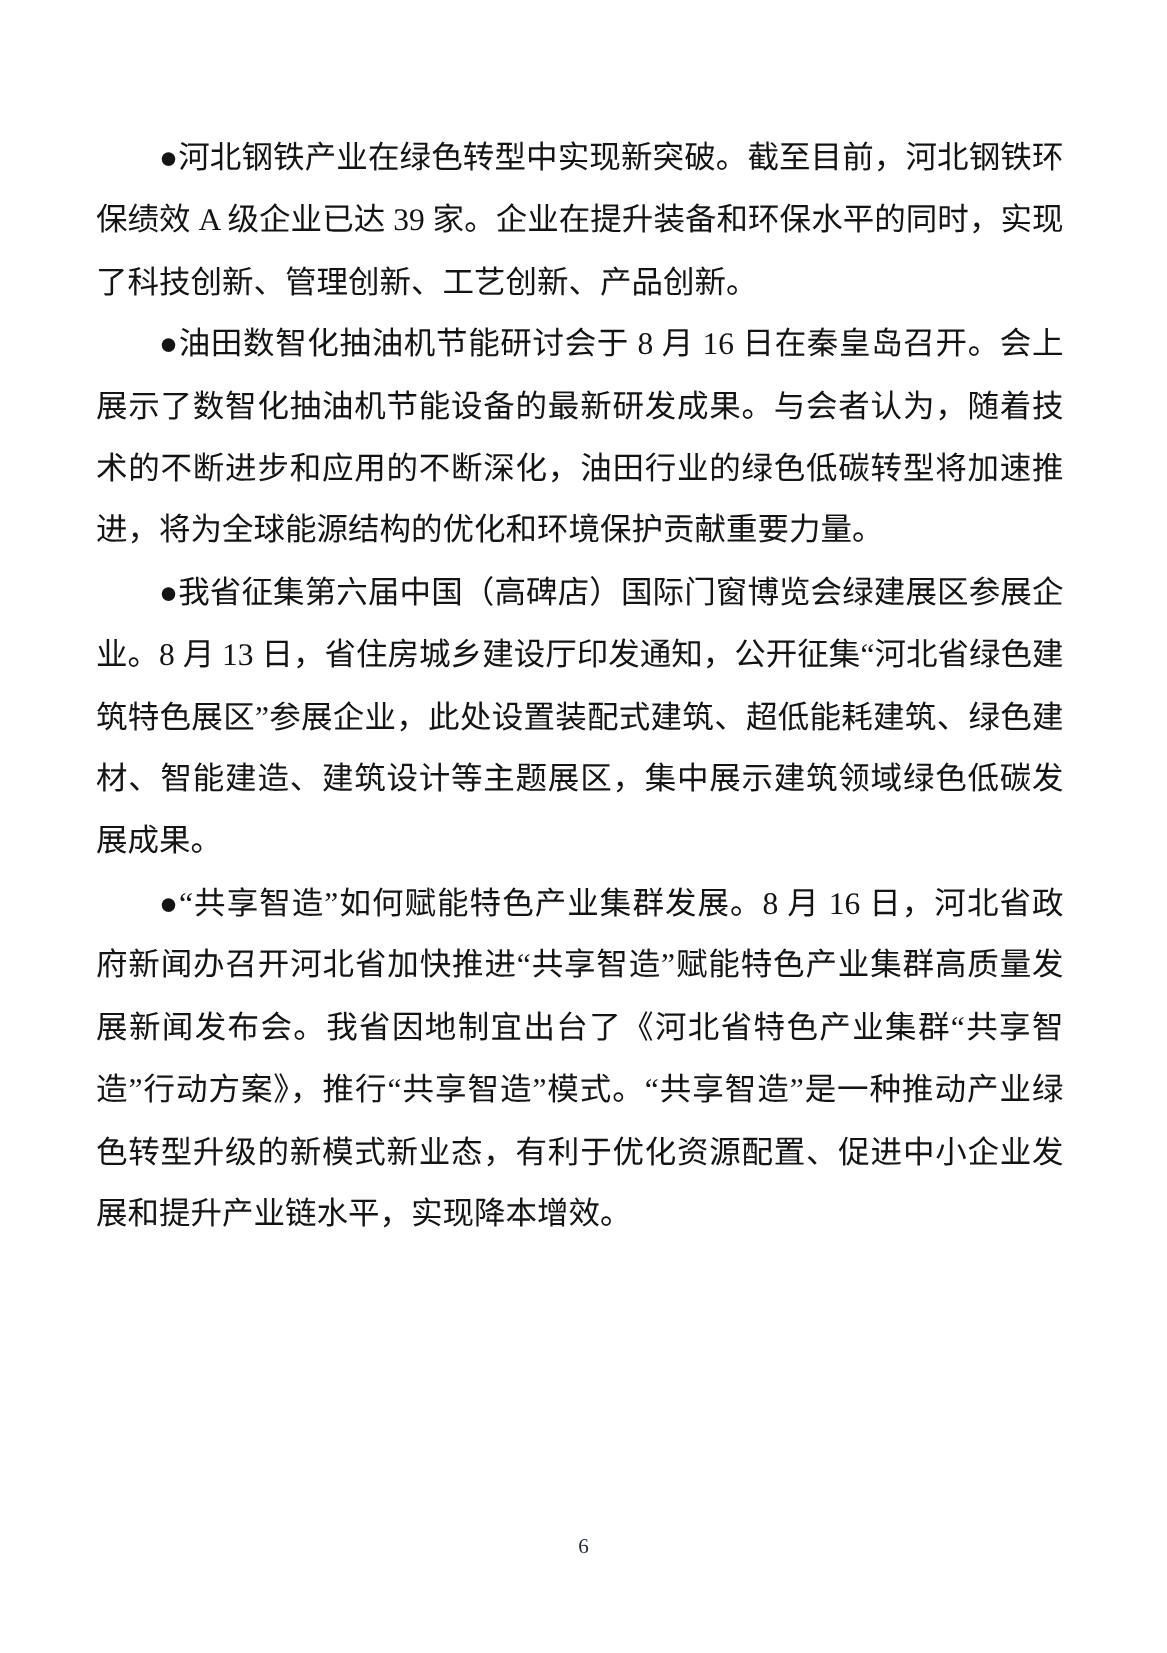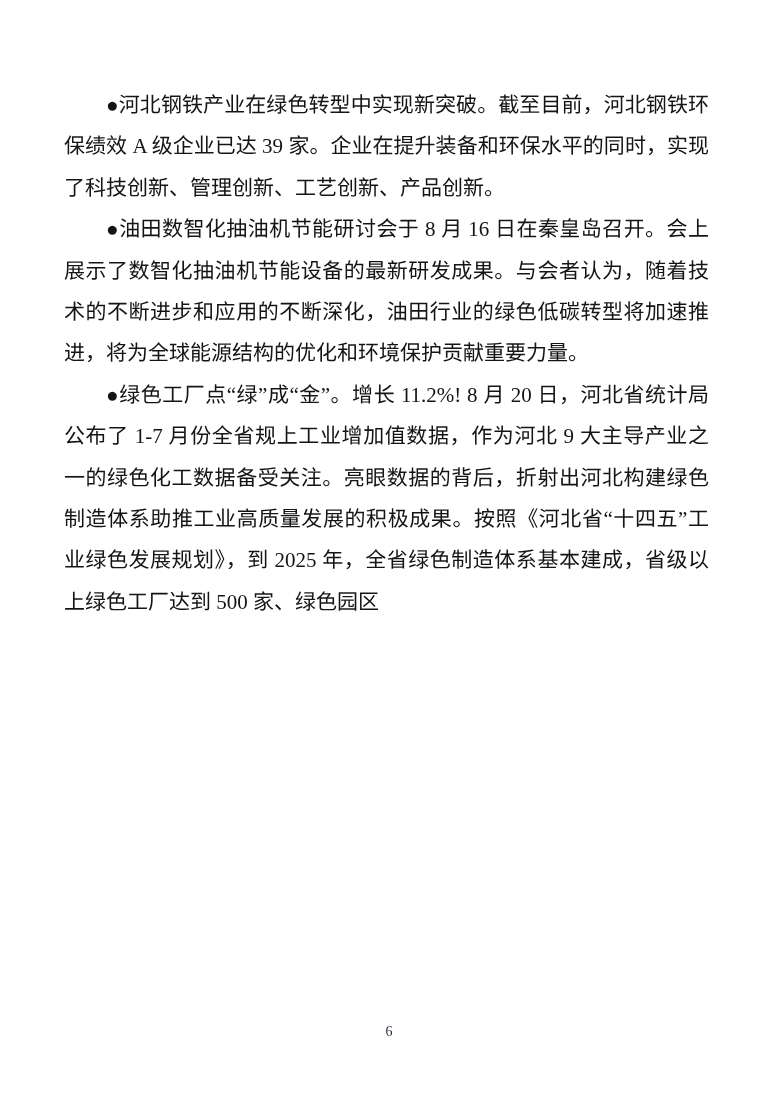--- a/index.html
+++ b/index.html
@@ -44,19 +44,20 @@
     font-family: "Liberation Serif", "DejaVu Serif", serif;
   }
 </style>
 </head>
 <body>
 
 <div class="page">
   <div class="content">
     <p>●河北钢铁产业在绿色转型中实现新突破。截至目前，河北钢铁环保绩效 A 级企业已达 39 家。企业在提升装备和环保水平的同时，实现了科技创新、管理创新、工艺创新、产品创新。</p>
     <p>●油田数智化抽油机节能研讨会于 8 月 16 日在秦皇岛召开。会上展示了数智化抽油机节能设备的最新研发成果。与会者认为，随着技术的不断进步和应用的不断深化，油田行业的绿色低碳转型将加速推进，将为全球能源结构的优化和环境保护贡献重要力量。</p>
-    <p>●绿色工厂点“绿”成“金”。增长 11.2%! 8 月 20 日，河北省统计局公布了 1-7 月份全省规上工业增加值数据，作为河北 9 大主导产业之一的绿色化工数据备受关注。亮眼数据的背后，折射出河北构建绿色制造体系助推工业高质量发展的积极成果。按照《河北省“十四五”工业绿色发展规划》，到 2025 年，全省绿色制造体系基本建成，省级以上绿色工厂达到 500 家、绿色园区</p>
+    <p>●我省征集第六届中国（高碑店）国际门窗博览会绿建展区参展企业。8 月 13 日，省住房城乡建设厅印发通知，公开征集“河北省绿色建筑特色展区”参展企业，此处设置装配式建筑、超低能耗建筑、绿色建材、智能建造、建筑设计等主题展区，集中展示建筑领域绿色低碳发展成果。</p>
+    <p>●“共享智造”如何赋能特色产业集群发展。8 月 16 日，河北省政府新闻办召开河北省加快推进“共享智造”赋能特色产业集群高质量发展新闻发布会。我省因地制宜出台了《河北省特色产业集群“共享智造”行动方案》，推行“共享智造”模式。“共享智造”是一种推动产业绿色转型升级的新模式新业态，有利于优化资源配置、促进中小企业发展和提升产业链水平，实现降本增效。</p>
   </div>
 
   <div class="footer">
     <span>6</span>
   </div>
 </div>
 
 </body></html>

